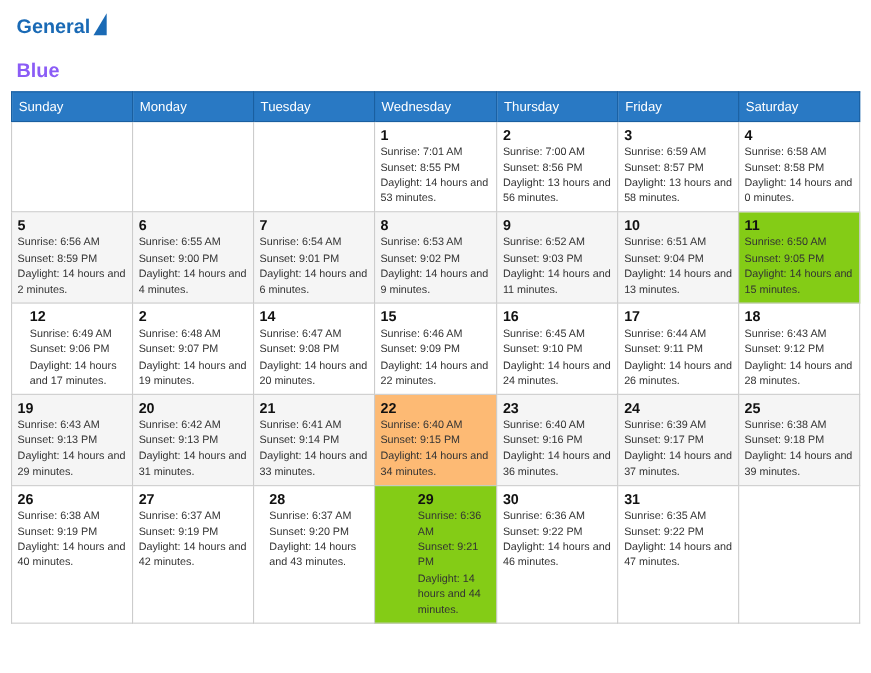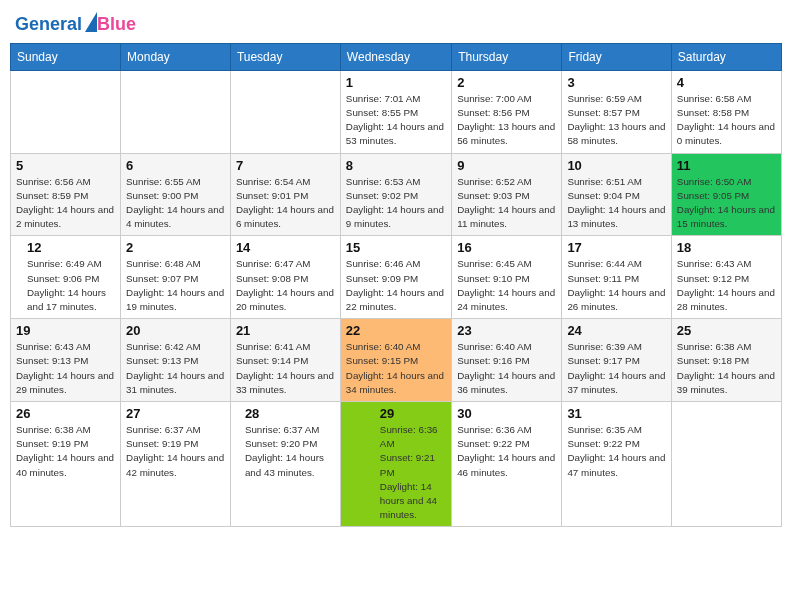--- a/index.html
+++ b/index.html
@@ -87,26 +87,26 @@
     tr:nth-child(even) td { background: #f5f5f5; }
     tr:nth-child(odd) td { background: #fff; }
     
     .calendar thead tr th { background: #2979c4; }
   </style>
 </head>
 <body>
 
 <div class="header">
   <div class="logo">
-    <div style="display:flex;flex-direction:row;align-items:flex-start;">
+    <div style="display:flex;flex-direction:column;align-items:flex-start;">
       <div style="display:flex;align-items:center;">
         <span class="logo-text"><span>General</span></span>
         <div class="logo-triangle"></div>
       </div>
-      <span class="logo-text" style="color:#ec4899;font-size:18px;">Blue</span>
+      <span class="logo-text" style="color:#8b5cf6;font-size:18px;margin-top:20px;">Blue</span>
     </div>
   </div>
   <div class="title-area">
     <div class="month-title"></div>
     <div class="location"></div>
   </div>
 </div>
 
 <table class="calendar">
   <thead>
@@ -160,21 +160,21 @@
           <div class="day-info">Sunrise: 6:53 AM<br>Sunset: 9:02 PM<br>Daylight: 14 hours and 9 minutes.</div>
         </td>
         <td style="background: rgb(245, 245, 245);">
           <div class="day-num">9</div>
           <div class="day-info">Sunrise: 6:52 AM<br>Sunset: 9:03 PM<br>Daylight: 14 hours and 11 minutes.</div>
         </td>
         <td style="background: rgb(245, 245, 245);">
           <div class="day-num">10</div>
           <div class="day-info">Sunrise: 6:51 AM<br>Sunset: 9:04 PM<br>Daylight: 14 hours and 13 minutes.</div>
         </td>
-        <td style="background: #22c55e; margin-left: 22px;">
+        <td style="background: #84cc16; margin-left: 22px;">
           <div class="day-num">11</div>
           <div class="day-info">Sunrise: 6:50 AM<br>Sunset: 9:05 PM<br>Daylight: 14 hours and 15 minutes.</div>
         </td>
       </tr>
       <tr>
         <td style="background: rgb(255, 255, 255); padding-left: 16px;">
           <div class="day-num">12</div>
           <div class="day-info">Sunrise: 6:49 AM<br>Sunset: 9:06 PM<br>Daylight: 14 hours and 17 minutes.</div>
         </td>
         <td style="background: rgb(255, 255, 255);">

